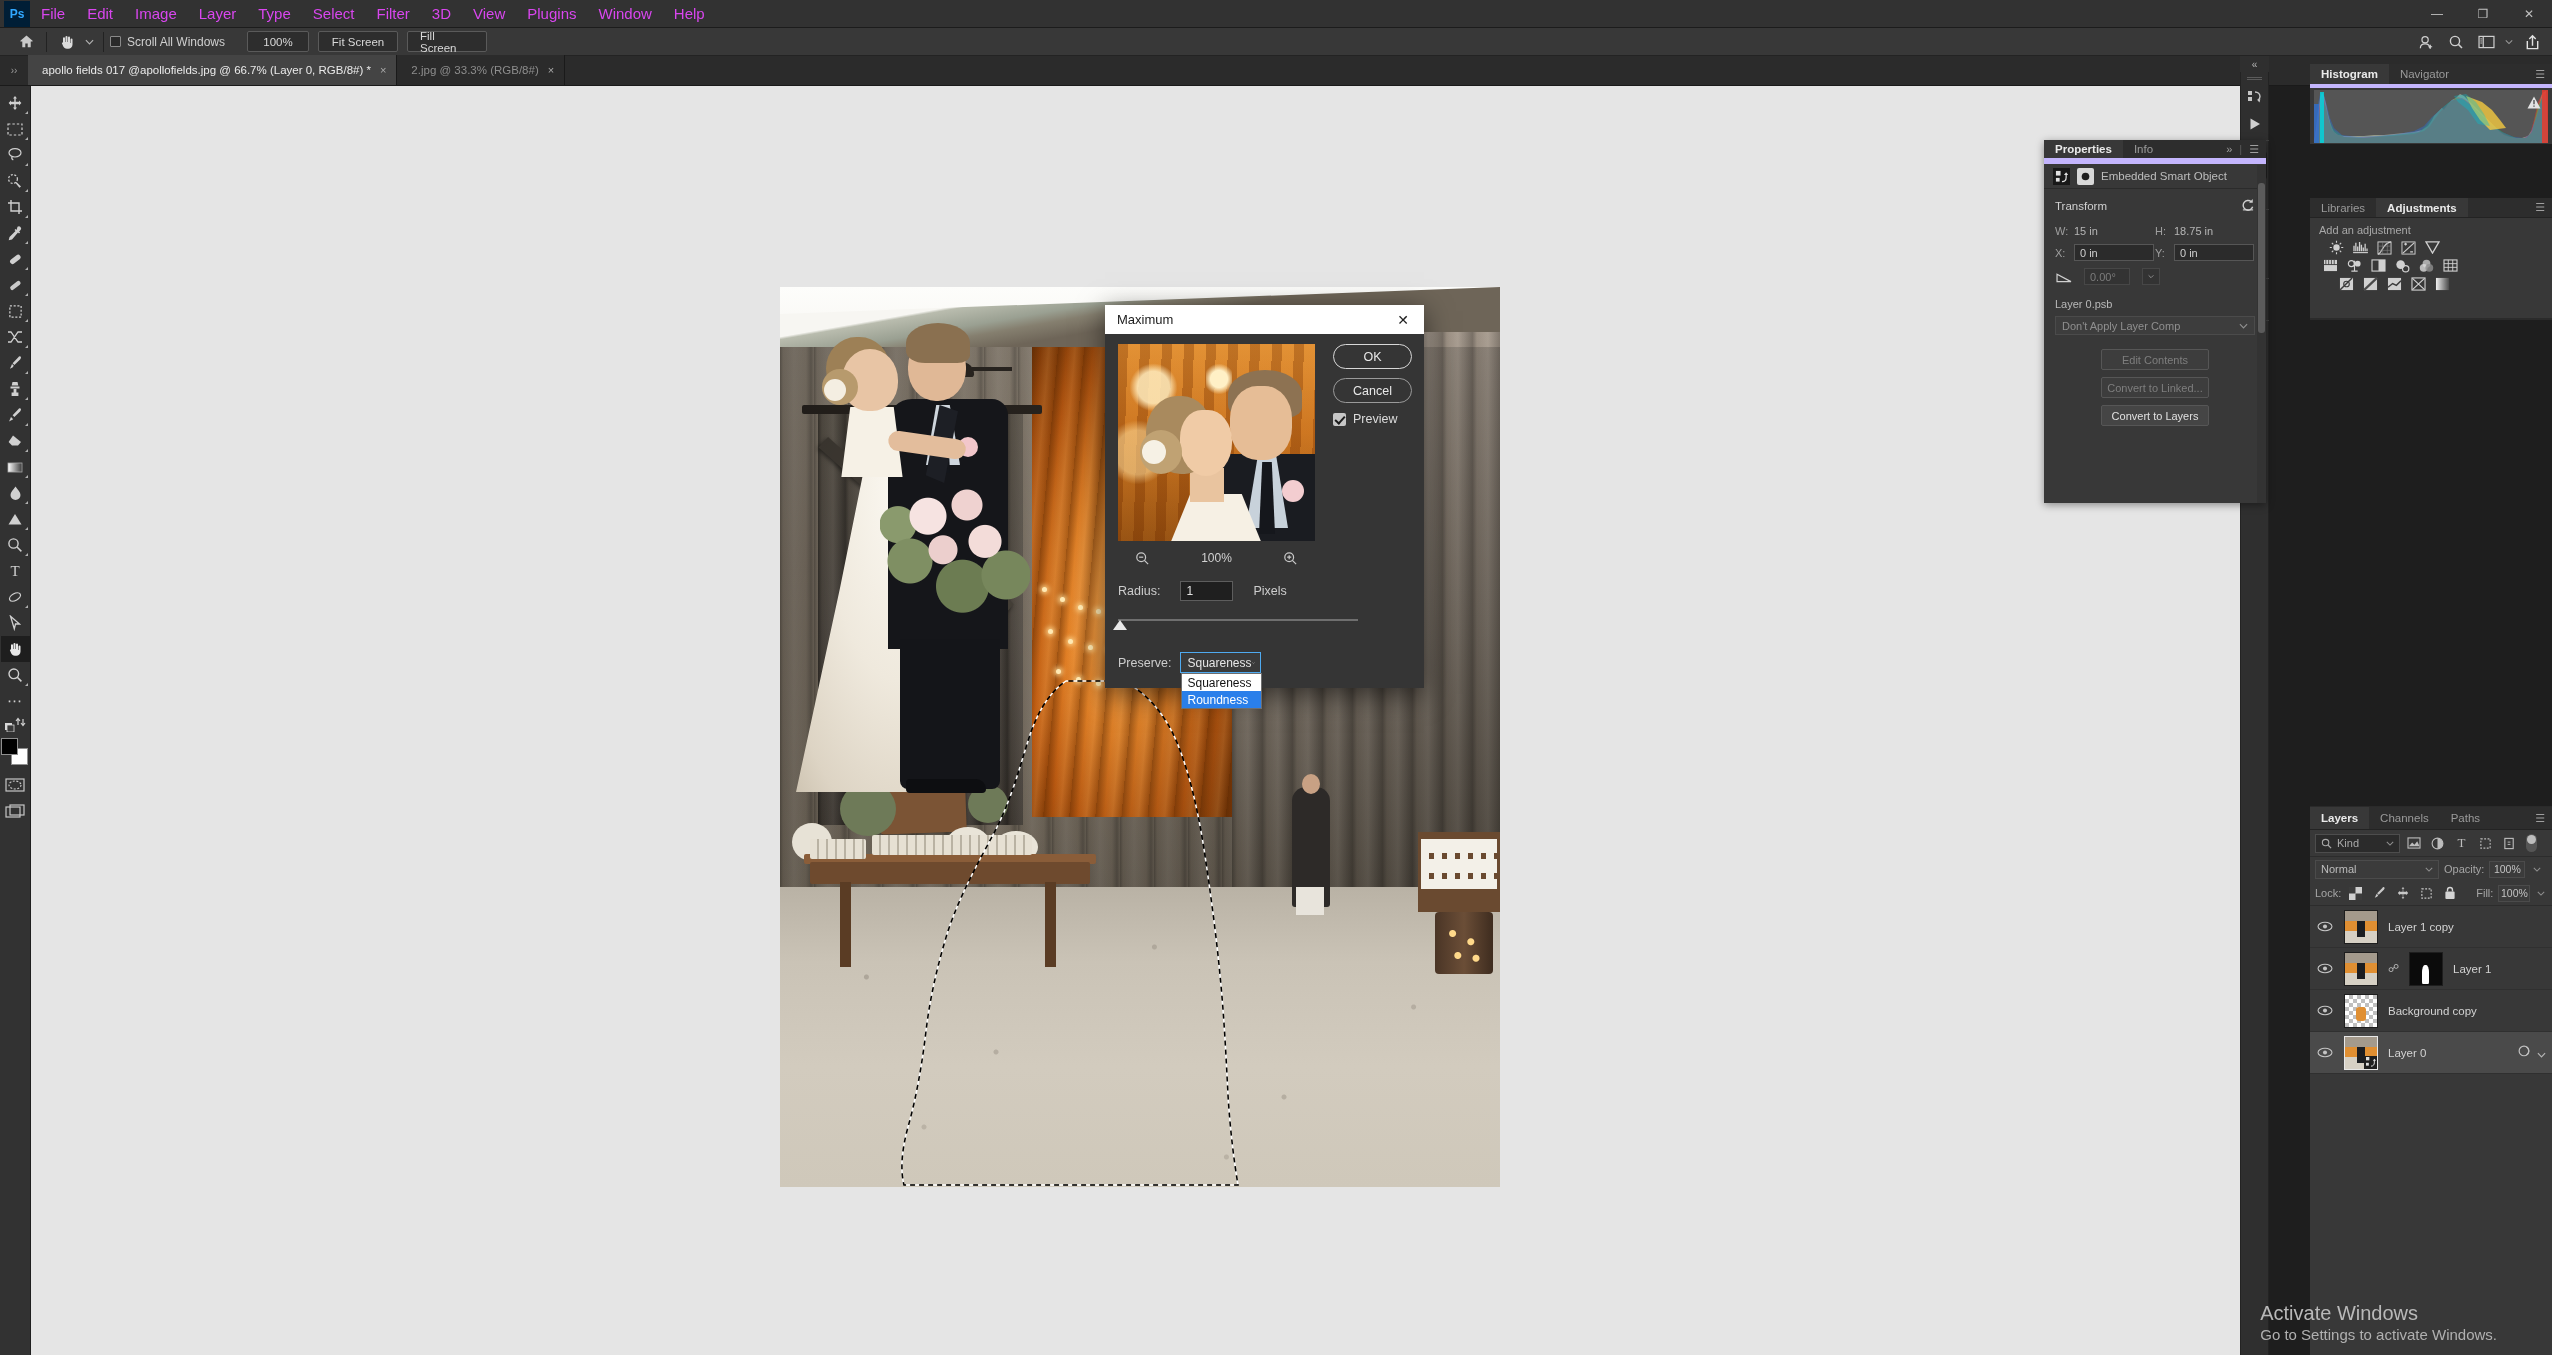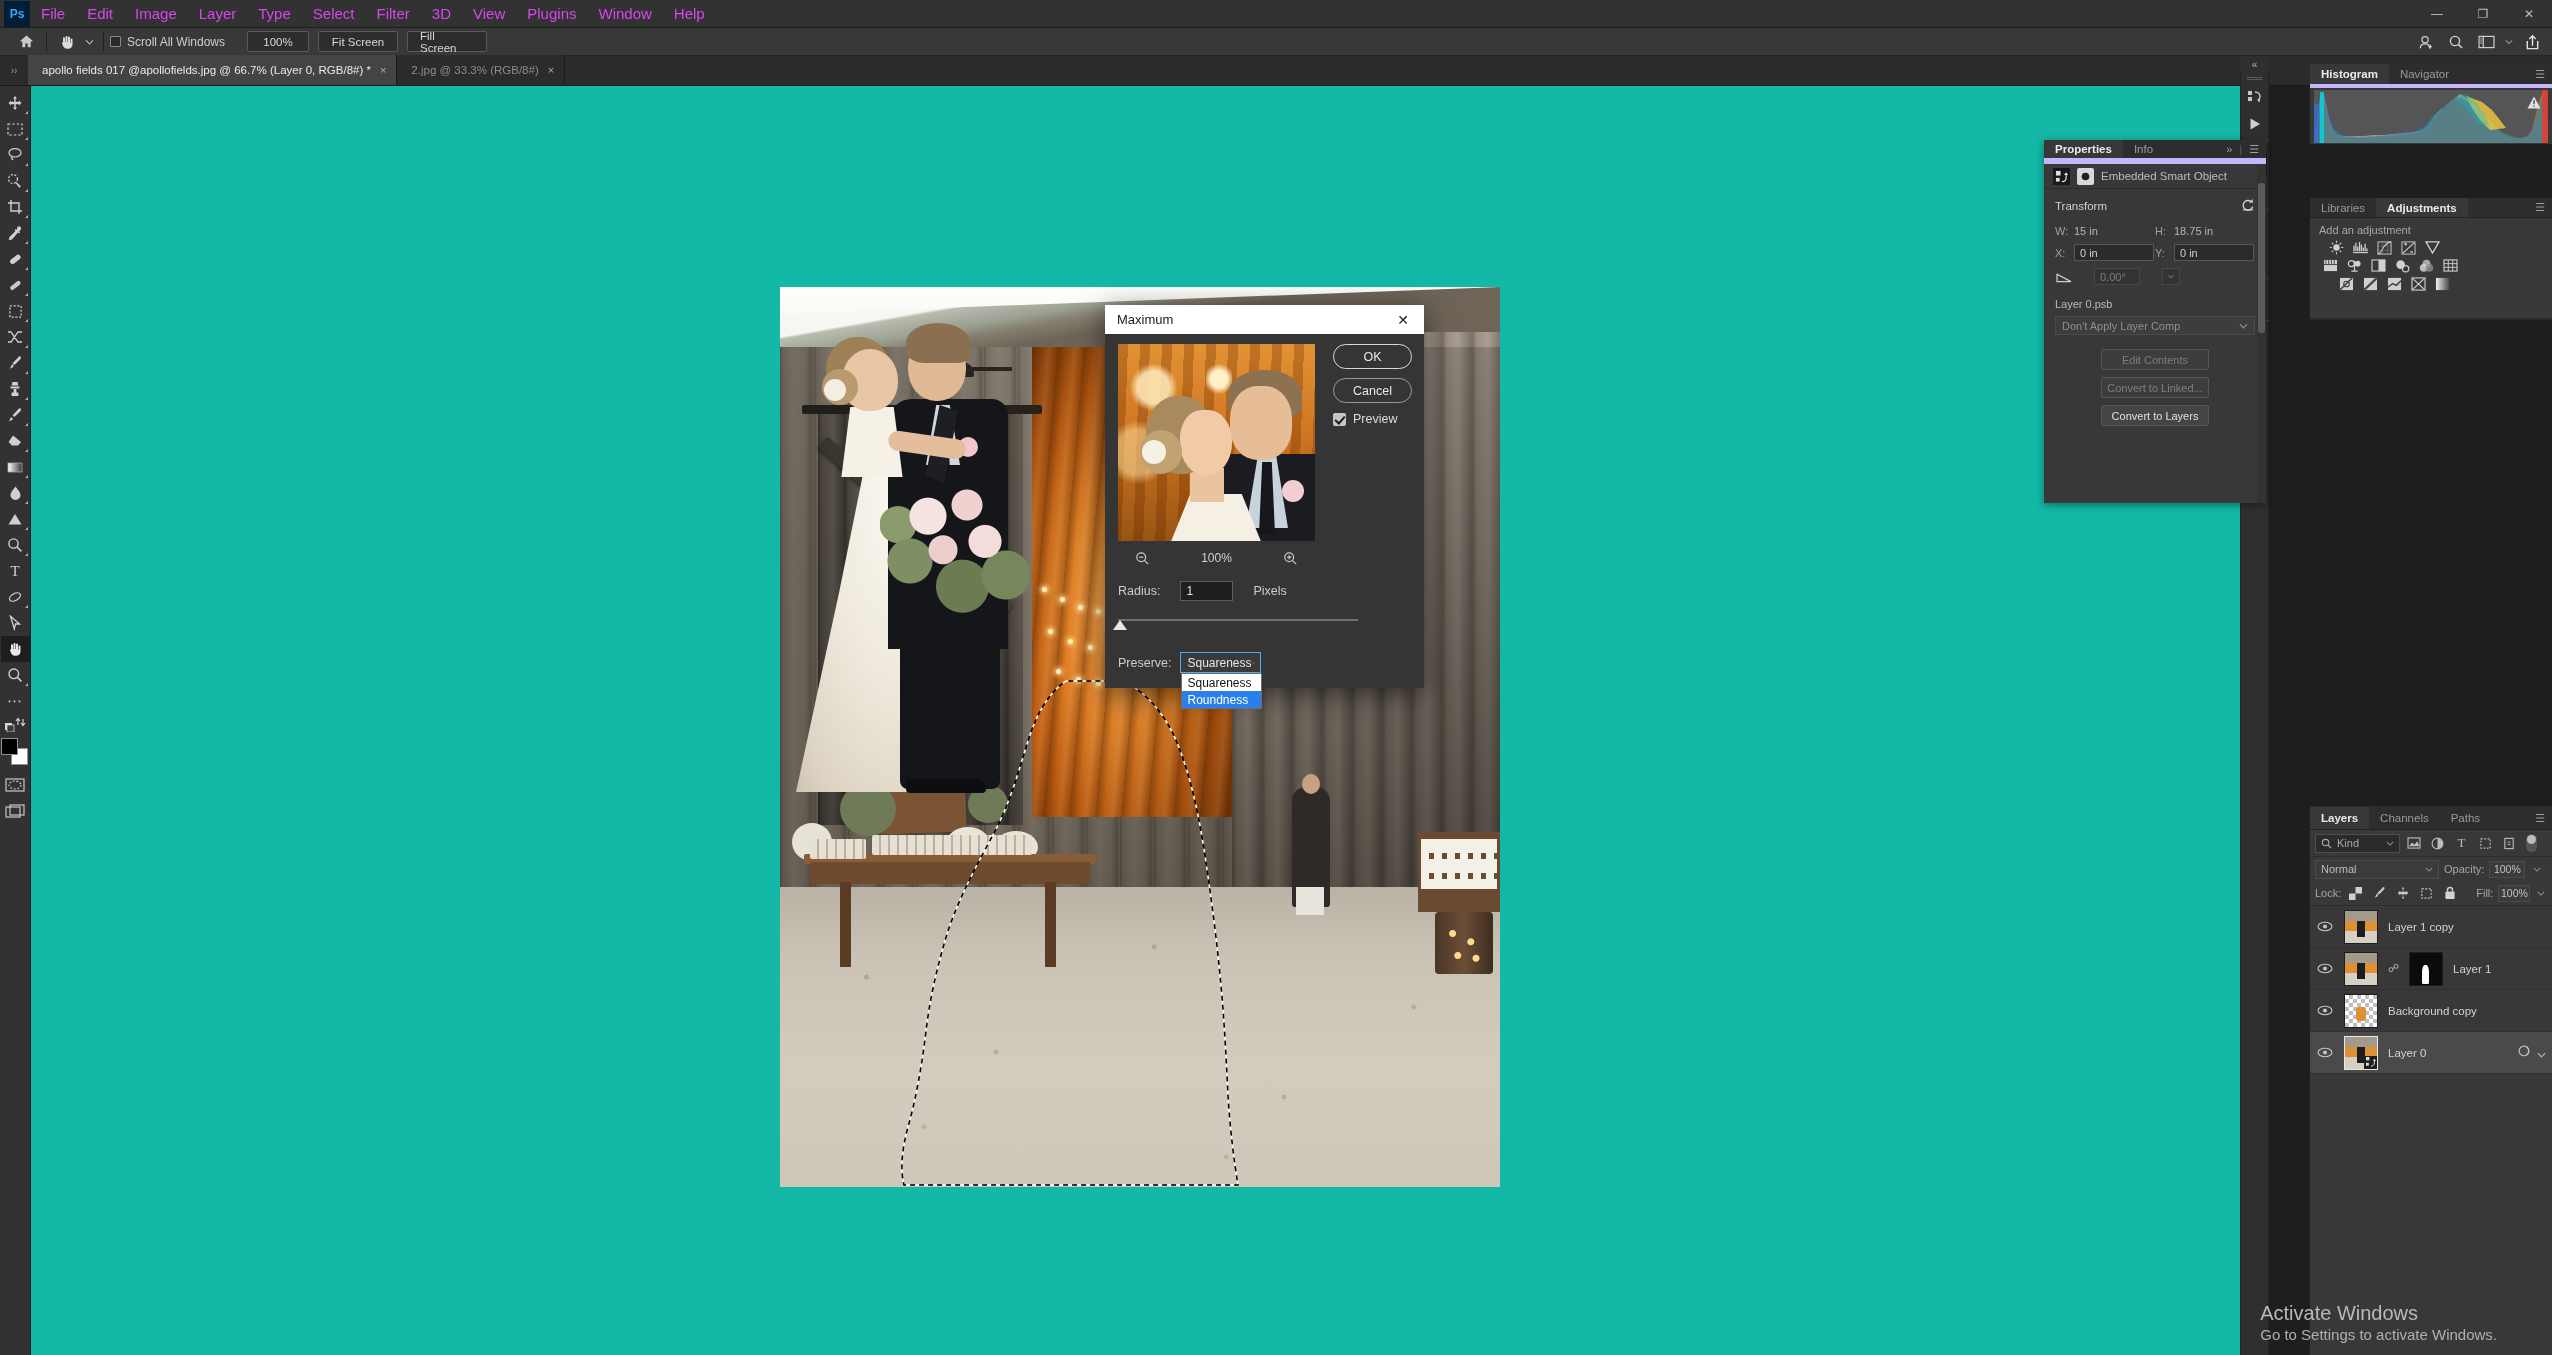--- a/index.html
+++ b/index.html
@@ -83,21 +83,21 @@
     width:0;height:0;border-left:3px solid transparent;border-bottom:3px solid #b0b0b0;
   }
   .tool.noarrow::after{display:none;}
   #swatches{position:relative;width:28px;height:28px;margin-top:4px;}
   #sw-fg{position:absolute;left:0;top:0;width:17px;height:17px;background:#000;border:1px solid #8f8f8f;}
   #sw-bg{position:absolute;left:10px;top:10px;width:17px;height:17px;background:#fff;border:1px solid #8f8f8f;}
 
   
   #canvasarea {
     position:absolute; left:31px; top:86px; right:283px; bottom:0;
-    background:#14b8a6; overflow:hidden;
+    background:#e5e5e5; overflow:hidden;
   }
 
   
   #photo {
     position:absolute; left:749px; top:201px; width:720px; height:900px;
     overflow:hidden; background:#3b3027;
   }
   .ph { position:absolute; }
   
   #sky{left:0;top:0;width:720px;height:120px;background:linear-gradient(180deg,#fdfdfb 0%,#f2efe9 100%);}
@@ -311,21 +311,21 @@
   #prop-body{position:relative;padding:8px 11px 0;}
   #transform-row{display:flex;align-items:center;justify-content:space-between;margin-bottom:10px;}
   #transform-title{font-size:11.5px;color:#d0d0d0;}
   #reset-icon{color:#d0d0d0;}
   .wh-row{display:flex;font-size:11px;color:#b5b5b5;margin-bottom:7px;}
   .wh-col{width:50%;display:flex;align-items:center;gap:6px;}
   .lblsm{color:#9f9f9f;font-size:11px;width:13px;}
   .pinput{height:17px;background:#2b2b2b;border:1px solid #565656;color:#cfcfcf;font-size:11px;
      display:flex;align-items:center;padding:0 5px;width:80px;}
   .pinput.dim{color:#7c7c7c;border-color:#474747;background:#333;}
-  #angle-row{display:flex;align-items:center;gap:22px;margin-bottom:13px;}
+  #angle-row{display:flex;align-items:center;gap:12px;margin-bottom:13px;}
   #psb-label{font-size:11px;color:#b9b9b9;margin-bottom:6px;}
   #layercomp{width:200px;height:19px;background:#3d3d3d;border:1px solid #4b4b4b;color:#8f8f8f;font-size:11px;
     display:flex;align-items:center;justify-content:space-between;padding:0 6px;margin-bottom:14px;}
   .pbtn{width:108px;height:21px;margin:0 auto 7px;border:1px solid #565656;background:#3d3d3d;border-radius:2px;
      font-size:11px;display:flex;align-items:center;justify-content:center;}
   .pbtn.dim{color:#7e7e7e;}
   .pbtn.on{color:#e0e0e0;background:#454545;}
   #prop-scroll{position:absolute;right:0;top:25px;width:9px;bottom:0;background:#333;}
   #prop-scroll-thumb{position:absolute;left:1px;top:18px;width:7px;height:150px;background:#5b5b5b;border-radius:3px;}
 

